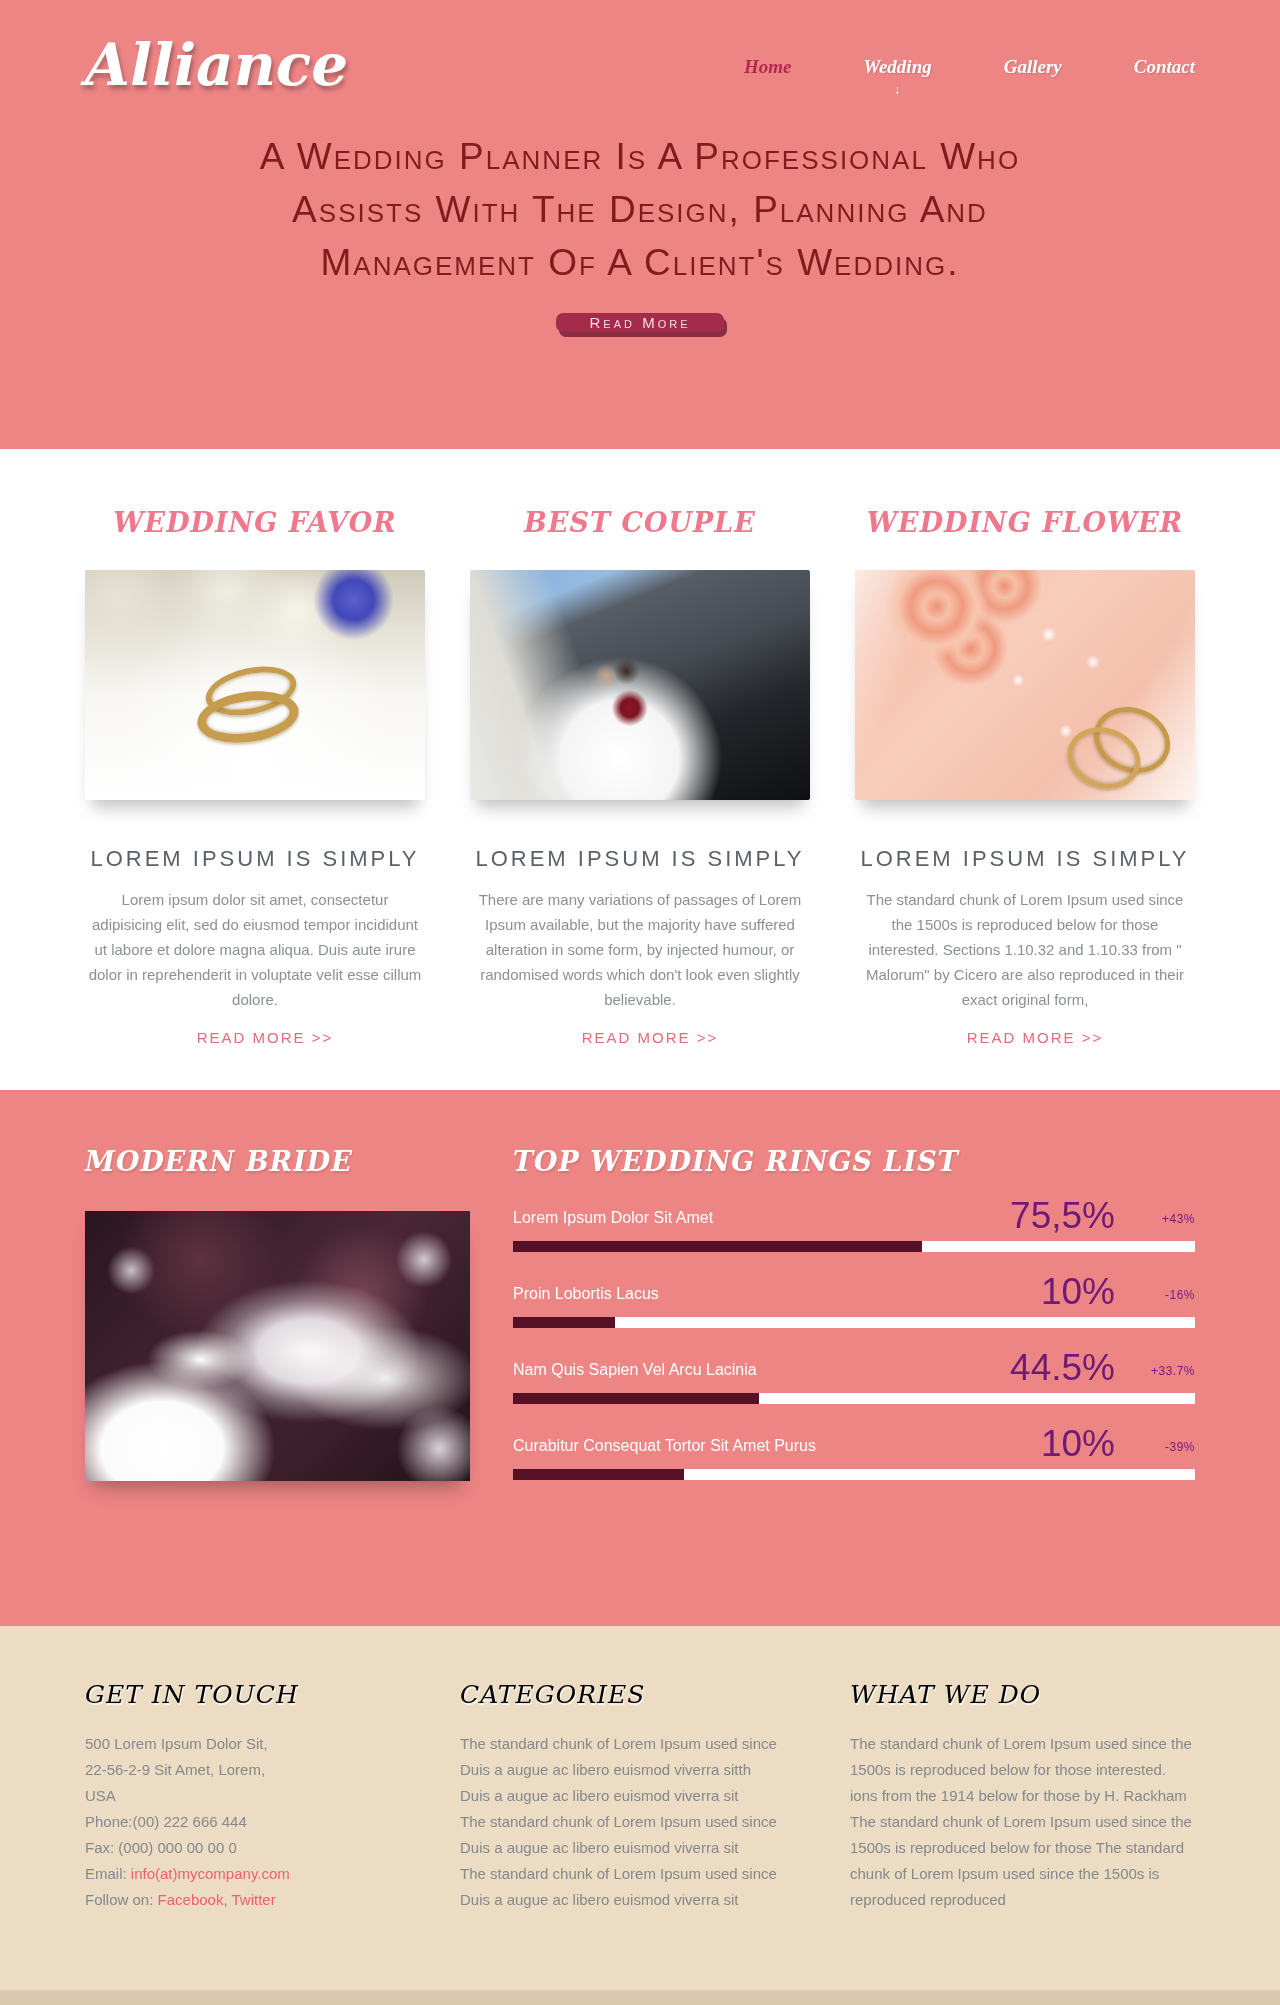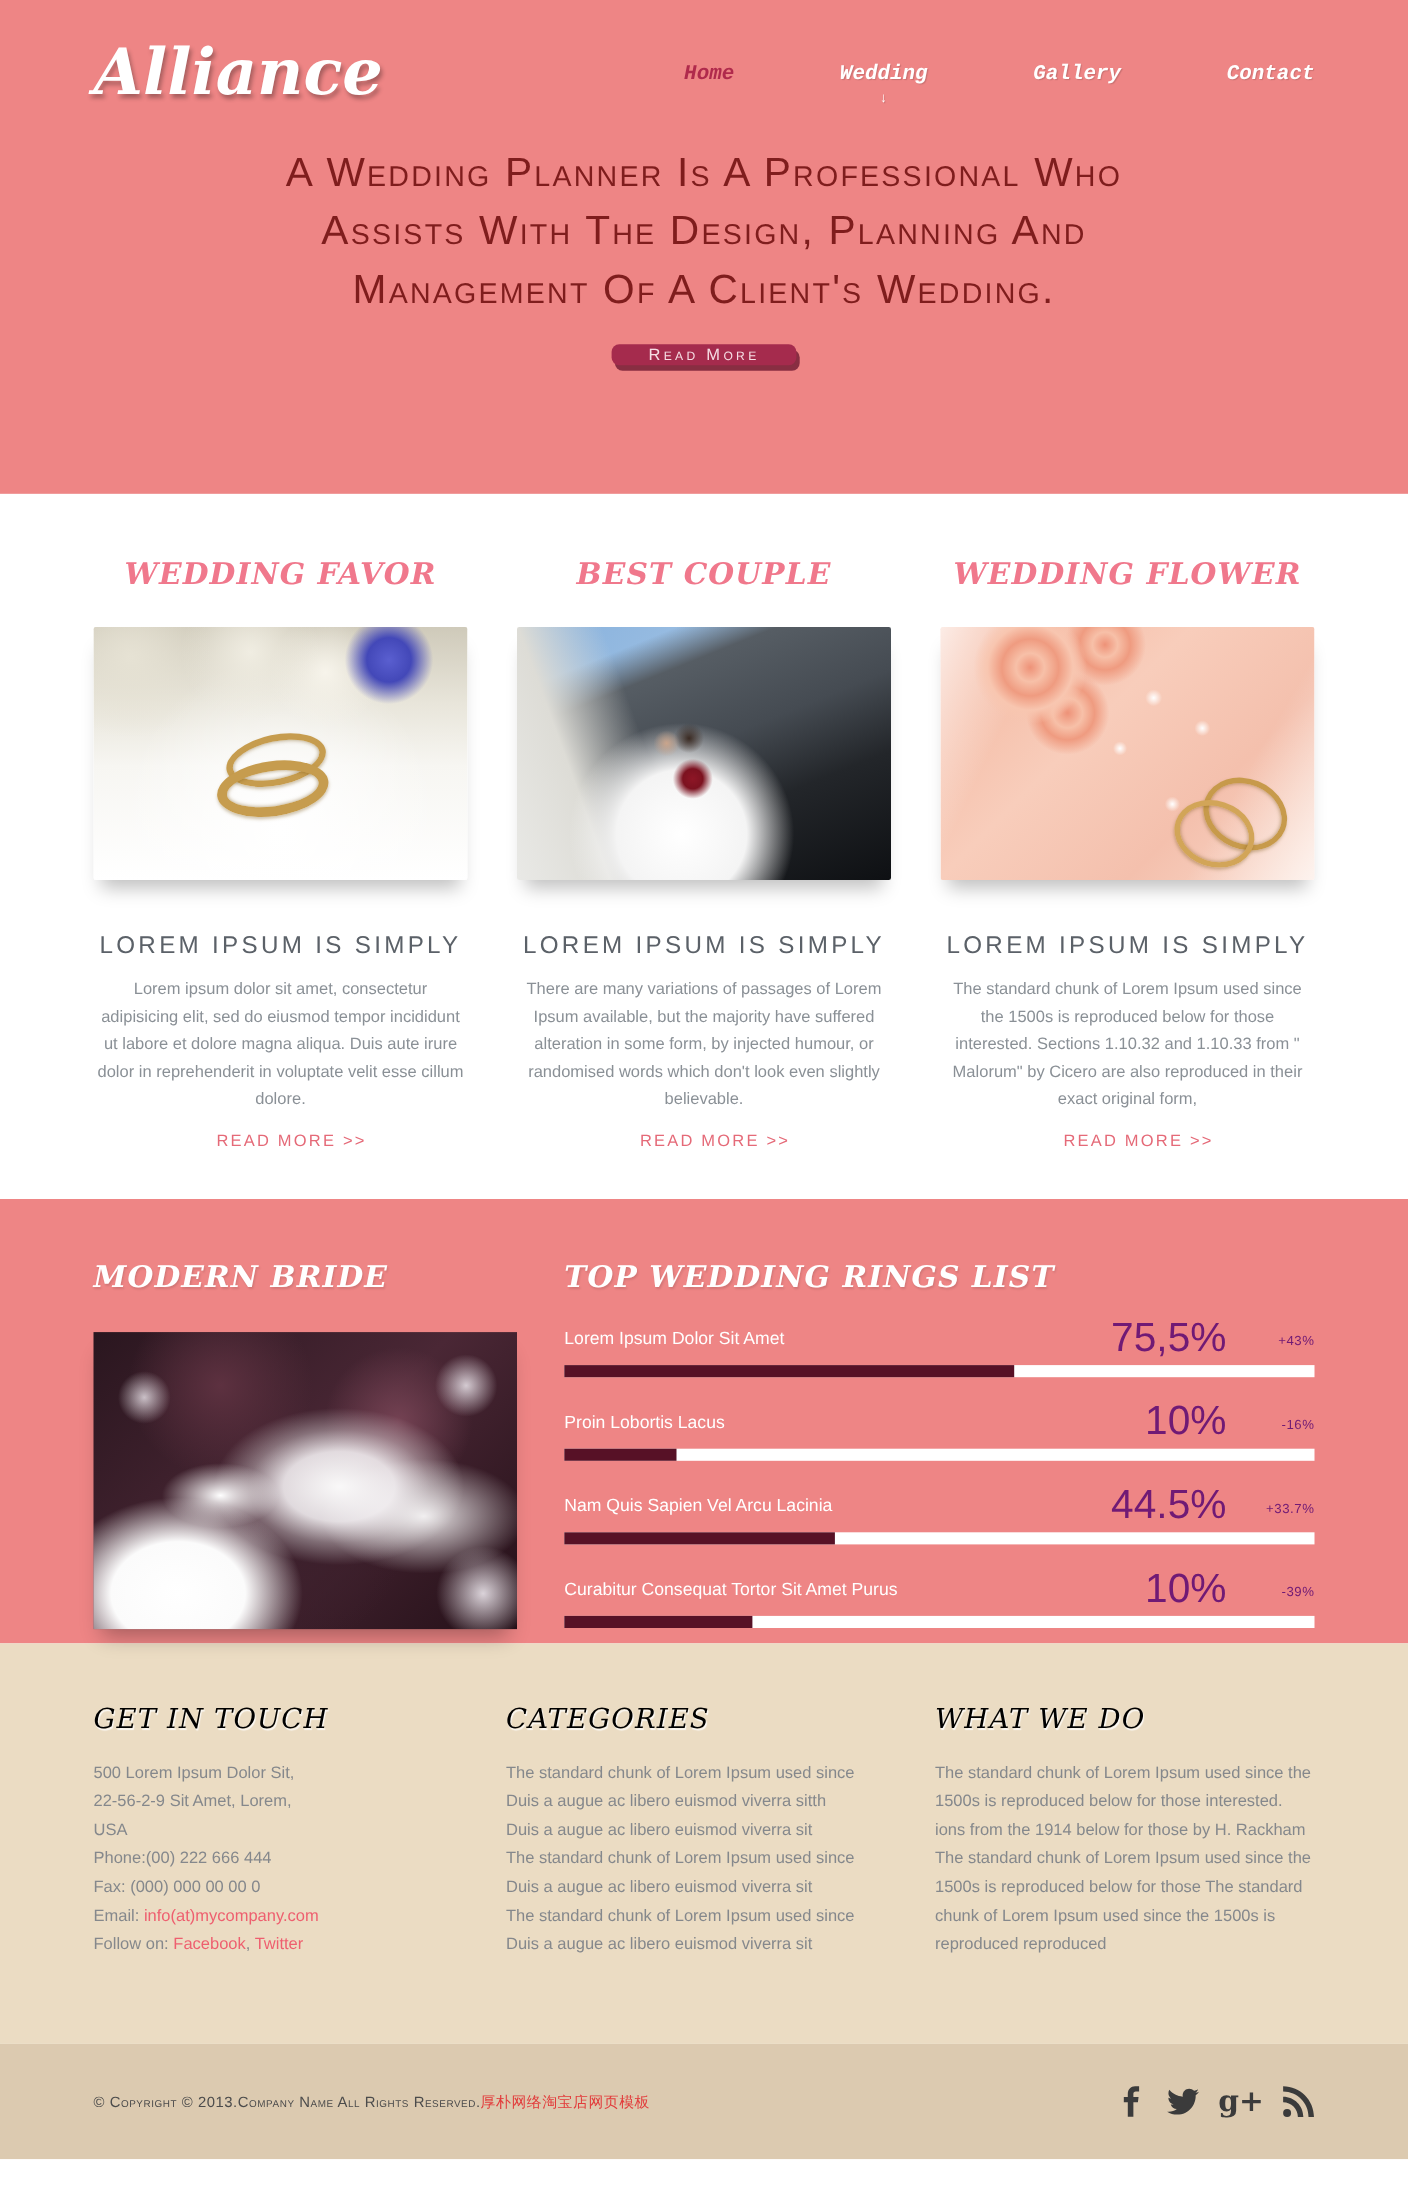--- a/index.html
+++ b/index.html
@@ -5,22 +5,22 @@
   * { margin:0; padding:0; box-sizing:border-box; }
   body { width:1280px; font-family:"Liberation Sans", sans-serif; background:#fff; }
   .inner { width:1110px; margin:0 auto; }
 
   
   .header { height:449px; background:#ee8585; }
   .topbar { display:flex; justify-content:space-between; align-items:flex-start; padding-top:34px; }
   .logo { font-family:"DejaVu Serif", serif; font-style:italic; font-weight:700; font-size:58px;
           color:#fff; text-shadow:2px 4px 4px rgba(0,0,0,0.30); line-height:1.1; }
   .nav { display:flex; margin-top:22px; }
-  .nav-item { font-family:Liberation Mono, monospace; font-style:italic; font-weight:700; font-size:19px;
-              color:#fff; margin-left:96px; position:relative; cursor:pointer; text-shadow:1px 1px 1px rgba(0,0,0,0.15); }
+  .nav-item { font-family:Liberation Serif, serif; font-style:italic; font-weight:700; font-size:19px;
+              color:#fff; margin-left:72px; position:relative; cursor:pointer; text-shadow:1px 1px 1px rgba(0,0,0,0.15); }
   .nav-item.active { color:#b02a4c; text-shadow:none; }
   .nav-arrow { position:absolute; left:45%; top:27px; font-size:12px; color:#fff; font-style:normal; }
 
   .hero { text-align:center; margin-top:32px; }
   .hero-line { font-variant:small-caps; font-weight:300; font-size:37px; line-height:53px;
                letter-spacing:2px; color:#7f1d1d; }
   .hero-btn { display:block; margin:24px auto 0; background:#a52b4d; border:none; cursor:pointer;
               color:#f6dde4; font-family:"Liberation Sans", sans-serif; font-variant:small-caps;
               letter-spacing:3px; font-size:15px; padding:1px 34px; border-radius:7px;
               box-shadow:3px 5px 0 rgba(102,18,44,0.75); }
@@ -70,21 +70,21 @@
       radial-gradient(circle at 48% 48%, #ffffff 0%, rgba(255,255,255,0) 3%),
       radial-gradient(circle at 70% 40%, #ffffff 0%, rgba(255,255,255,0) 2.6%),
       radial-gradient(circle at 62% 70%, #ffffff 0%, rgba(255,255,255,0) 2.6%),
       linear-gradient(115deg, rgba(255,255,255,0.75) 0%, rgba(255,255,255,0) 22%),
       linear-gradient(300deg, rgba(255,255,255,0.7) 0%, rgba(255,255,255,0) 25%),
       linear-gradient(135deg, #f3b49c 0%, #f8cdbb 40%, #f4c0ad 70%, #f9d8c9 100%); }
   .photo-flower .r1 { width:78px; height:64px; left:238px; top:138px; transform:rotate(22deg); border-width:5px; border-color:#c79a4b; }
   .photo-flower .r2 { width:74px; height:60px; left:212px; top:158px; transform:rotate(18deg); border-width:5px; border-color:#d2a558; }
 
   
-  .rings-section { background:#ee8585; height:404px; padding-top:56px; }
+  .rings-section { background:#ee8585; height:536px; padding-top:56px; }
   .rings-flex { display:flex; }
   .bride-col { width:385px; margin-right:43px; flex:none; }
   .script-white { font-family:"DejaVu Serif", serif; font-style:italic; font-weight:700;
                   font-size:27px; color:#fff; letter-spacing:1px; text-shadow:1px 2px 2px rgba(0,0,0,0.12); }
   .bride-photo { width:385px; height:270px; margin-top:34px; box-shadow:0 14px 18px -8px rgba(0,0,0,0.3);
                  background:
       radial-gradient(ellipse at 20% 88%, #ffffff 0%, #fbfbfb 14%, rgba(255,255,255,0) 26%),
       radial-gradient(ellipse at 30% 55%, #ffffff 0%, rgba(255,255,255,0) 14%),
       radial-gradient(ellipse at 58% 52%, rgba(255,255,255,0.97) 0%, rgba(252,250,252,0.85) 16%, rgba(255,255,255,0.35) 26%, rgba(255,255,255,0) 36%),
       radial-gradient(ellipse at 78% 62%, rgba(255,255,255,0.9) 0%, rgba(255,255,255,0) 22%),

